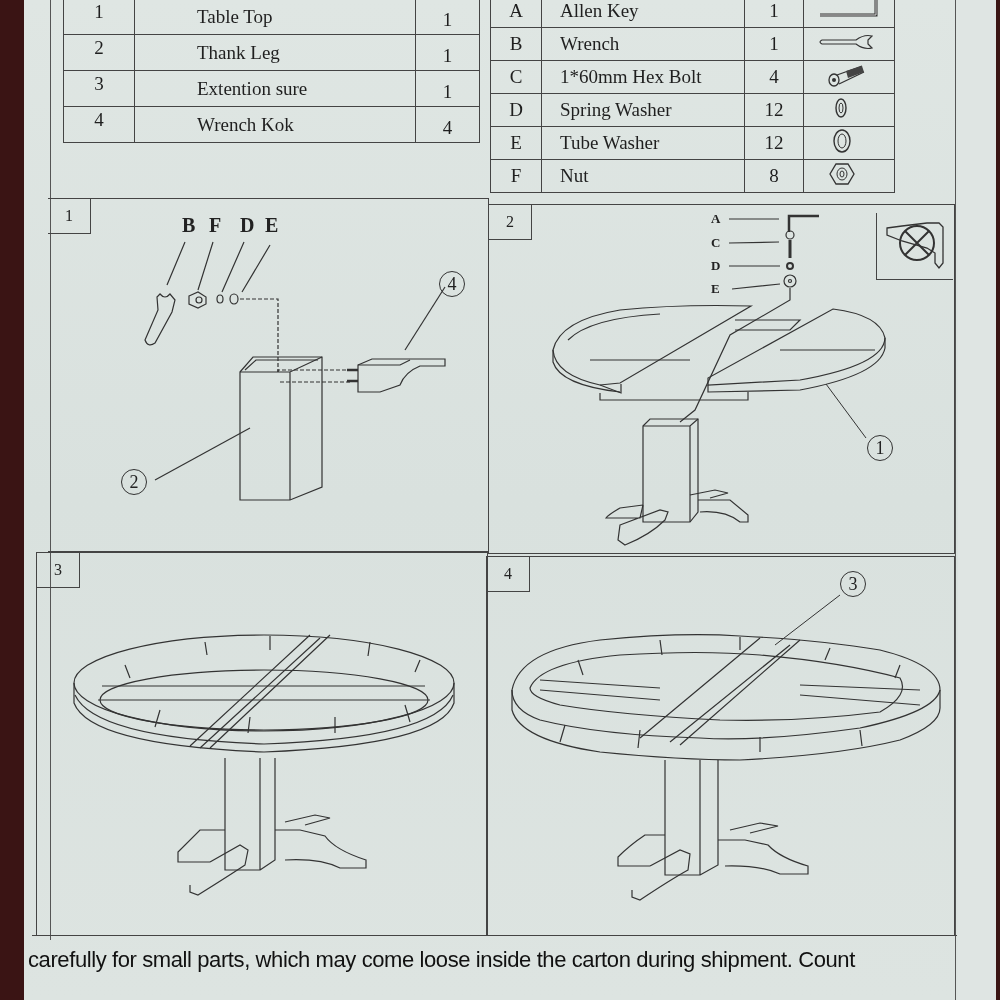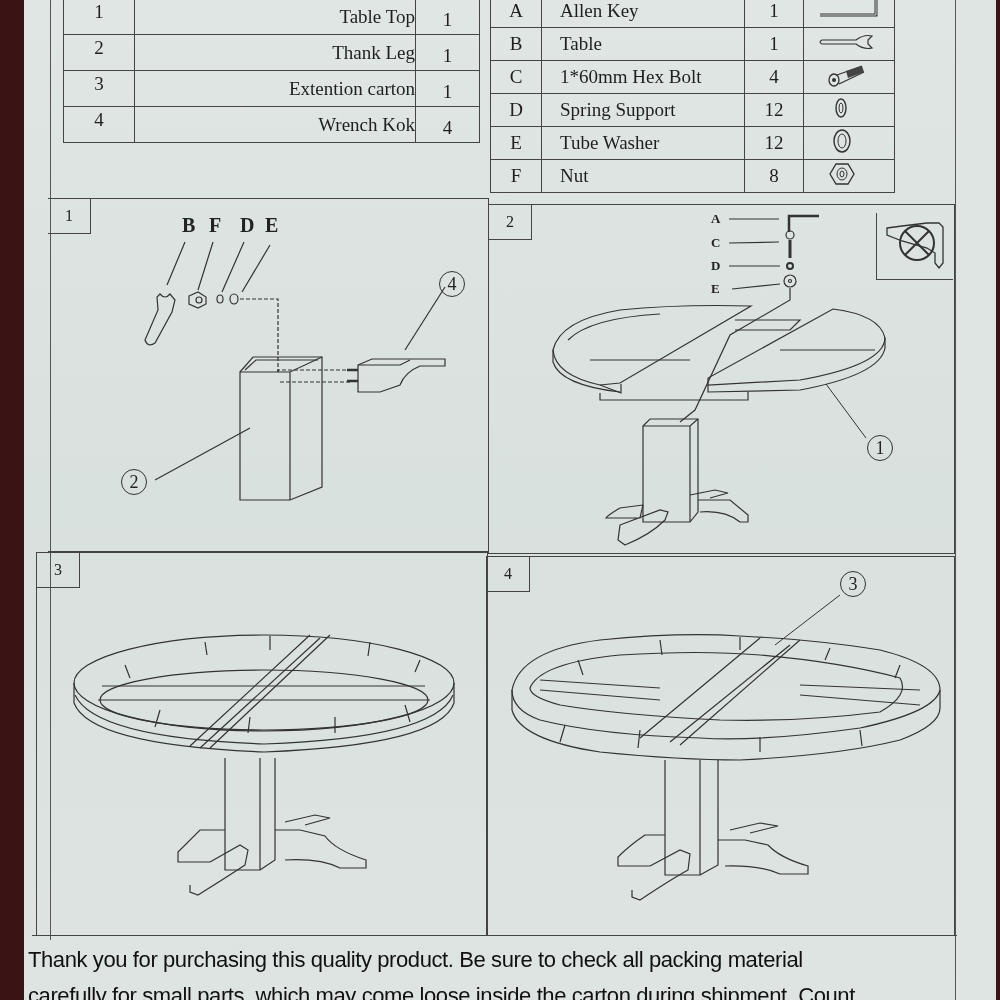--- a/index.html
+++ b/index.html
@@ -6,21 +6,21 @@
   body{width:1000px;height:1000px;overflow:hidden;background:#3a1414;position:relative;font-family:"Liberation Serif","DejaVu Serif",serif;}
   .paper{position:absolute;left:24px;top:0;width:971px;height:1000px;background:linear-gradient(180deg,#dfe6e3 0%,#d9e1de 50%,#dde4e1 100%);}
   .paper-right{position:absolute;left:958px;top:0;width:38px;height:1000px;background:#dfe5e3;}
   .frame-left{position:absolute;left:50px;top:0;width:1px;height:940px;background:#555;}
   .frame-right{position:absolute;left:955px;top:0;width:1px;height:1000px;background:#555;}
   table.parts{position:absolute;border-collapse:collapse;color:#1f1f1f;}
   table.parts td{border:1px solid #444;padding:0;height:32px;font-size:19px;}
   #left-table{left:63px;top:-2px;width:417px;}
   #right-table{left:490px;top:-6px;width:405px;}
   .c-num{text-align:center;font-size:15px;vertical-align:top;padding-top:2px !important;}
-  .c-name{padding-left:62px !important;text-align:right;}
+  .c-name{padding-left:62px !important;}
   .c-qty{text-align:center;font-size:16px;vertical-align:bottom;padding-bottom:3px !important;}
   .c-letter{text-align:center;font-size:17px;width:50px;}
   .c-rname{padding-left:18px !important;}
   .c-rqty{text-align:center;font-size:16px;width:58px;}
   .c-icon{width:90px;text-align:center;}
   .panel{position:absolute;border:1px solid #444;}
   .step-box{position:absolute;left:0;top:0;width:42px;height:34px;border-right:1px solid #444;border-bottom:1px solid #444;font-size:16px;display:flex;align-items:center;justify-content:center;color:#222;}
   .callout{position:absolute;width:24px;height:24px;border:1.5px solid #333;border-radius:50%;display:flex;align-items:center;justify-content:center;font-size:18px;color:#222;background:transparent;}
   .lbl{position:absolute;font-size:20px;font-weight:bold;color:#222;}
   .slbl{position:absolute;font-size:13px;font-weight:bold;color:#222;}
@@ -43,21 +43,21 @@
     <td class="c-name">Table Top</td>
     <td class="c-qty" style="width:63px">1</td>
   </tr>
   <tr>
     <td class="c-num">2</td>
     <td class="c-name">Thank Leg</td>
     <td class="c-qty">1</td>
   </tr>
   <tr>
     <td class="c-num">3</td>
-    <td class="c-name">Extention carton</td>
+    <td class="c-name">Extention sure</td>
     <td class="c-qty">1</td>
   </tr>
   <tr>
     <td class="c-num">4</td>
     <td class="c-name">Wrench Kok</td>
     <td class="c-qty">4</td>
   </tr>
 </tbody>
   </table>
 
@@ -69,21 +69,21 @@
     <td class="c-rqty">1</td>
     <td class="c-icon">
       <svg style="position:relative" width="70" height="24" viewBox="0 0 70 24">
             <path d="M6 18 L62 18 L62 3" fill="none" stroke="#333" stroke-width="3"></path>
             <path d="M6 18 L62 18 L62 3" fill="none" stroke="#ddd" stroke-width="1"></path>
           </svg>
     </td>
   </tr>
   <tr>
     <td class="c-letter">B</td>
-    <td class="c-rname">Table</td>
+    <td class="c-rname">Wrench</td>
     <td class="c-rqty">1</td>
     <td class="c-icon">
       <svg style="position:relative" width="70" height="22" viewBox="0 0 70 22">
             <path d="M8 9 L42 9 Q50 3 58 5 L54 9 L54 13 L58 17 Q50 19 42 13 L8 13 Q4 11 8 9 Z" fill="none" stroke="#333" stroke-width="1.2"></path>
           </svg>
     </td>
   </tr>
   <tr>
     <td class="c-letter">C</td>
     <td class="c-rname">1*60mm Hex Bolt</td>
@@ -92,21 +92,21 @@
       <svg style="position:relative" width="70" height="26" viewBox="0 0 70 26">
             <ellipse cx="20" cy="18" rx="5" ry="6" fill="none" stroke="#333" stroke-width="1.3"></ellipse>
             <circle cx="20" cy="18" r="2" fill="#333"></circle>
             <path d="M23 13 L48 4 M25 22 L50 10" stroke="#333" stroke-width="1.3"></path>
             <path d="M32 9 L48 4 L50 10 L34 16 Z" fill="#444"></path>
           </svg>
     </td>
   </tr>
   <tr>
     <td class="c-letter">D</td>
-    <td class="c-rname">Spring Support</td>
+    <td class="c-rname">Spring Washer</td>
     <td class="c-rqty">12</td>
     <td class="c-icon">
       <svg style="position:relative" width="70" height="24" viewBox="0 0 70 24">
             <ellipse cx="27" cy="12" rx="5" ry="9" fill="none" stroke="#333" stroke-width="1.4"></ellipse>
             <ellipse cx="27" cy="12" rx="2" ry="5" fill="none" stroke="#333" stroke-width="1"></ellipse>
           </svg>
     </td>
   </tr>
   <tr>
     <td class="c-letter">E</td>
@@ -251,15 +251,14 @@
     <path d="M665 835 L645 835 Q630 845 618 857 L618 866 L650 866 M650 866 L680 850 L690 854 L688 870 Q670 880 640 900 L632 897 L632 890"></path>
     <path d="M718 840 L745 840 L768 845 Q780 858 808 866 L808 874 L780 874 Q760 865 725 866"></path>
     <path d="M730 830 L760 823 L778 826 L750 833"></path>
   </g>
   <path d="M840 595 L775 645" stroke="#333" stroke-width="1"></path>
 </svg>
 <div class="callout" style="left:840px;top:571px;">3</div>
 
 <div class="note-line"></div>
 <div class="note">
-  <div>Thank you for purchasing this quality product. Be sure to check all packing material</div>
   <div>carefully for small parts, which may come loose inside the carton during shipment. Count</div>
 </div>
 
 </body></html>

